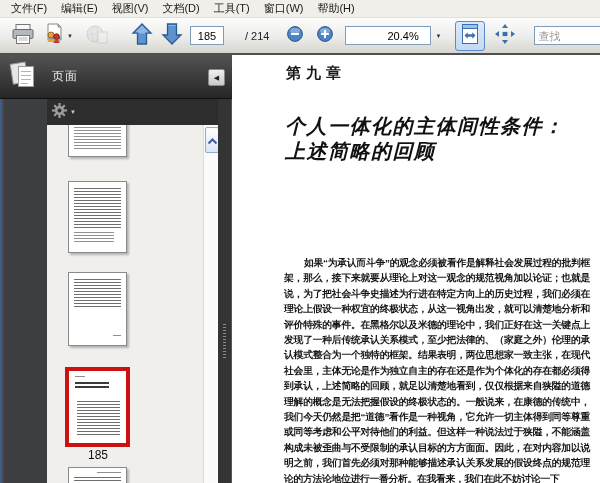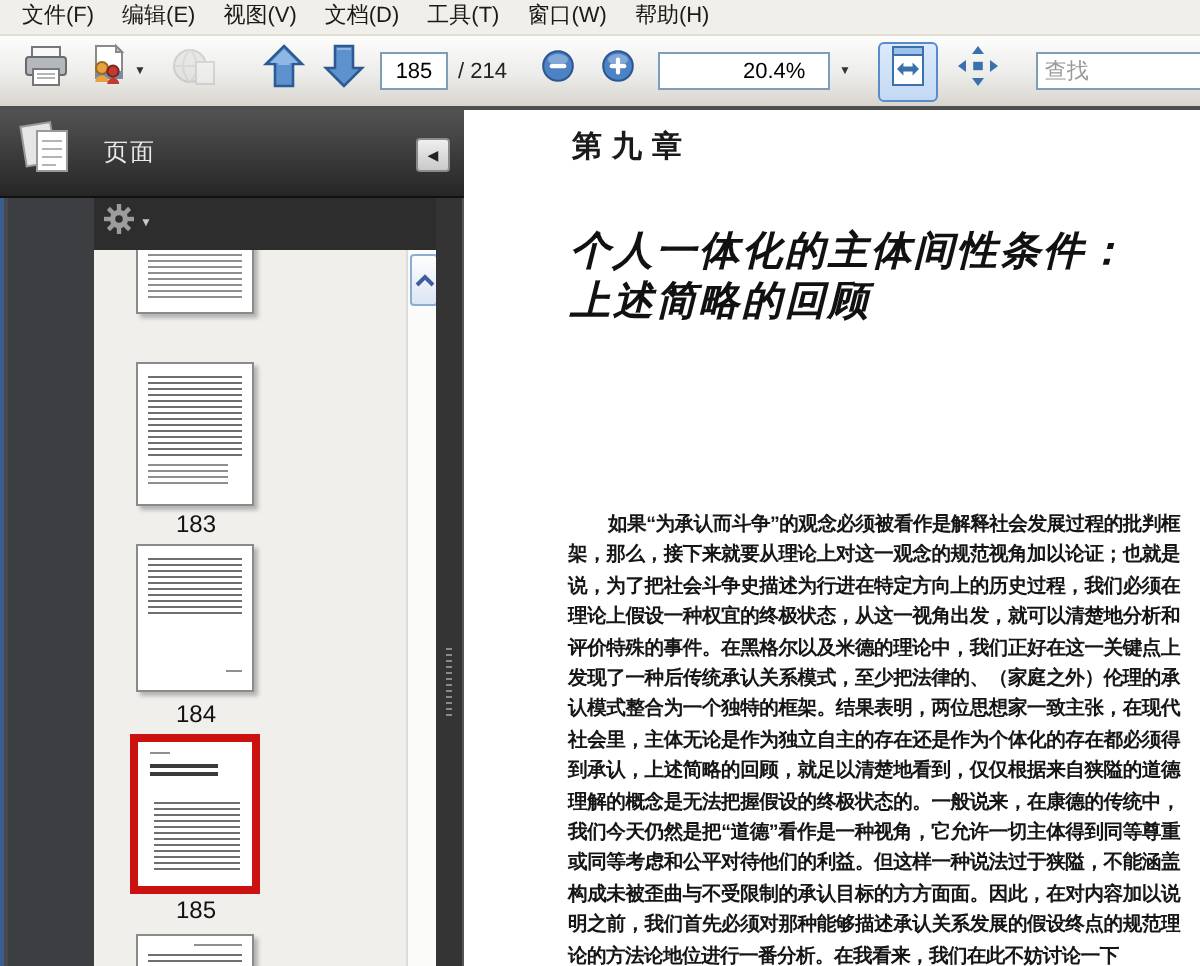--- a/index.html
+++ b/index.html
@@ -16,21 +16,21 @@
   .tb-btn{display:flex;align-items:center;justify-content:center;height:28px;min-width:26px;border:1px solid transparent;border-radius:3px;background:transparent;padding:0 1px;cursor:pointer;}
   .tb-btn.disabled{opacity:.45;filter:grayscale(1);cursor:default;}
   .tb-btn.active{background:linear-gradient(#dceafc,#c3d9f3);border:1px solid #5a8ac9;}
   .sep{width:1px;height:24px;background:#aaa69e;margin:0 5px;}
   .dd-arrow{font-size:6px;color:#333;margin-left:2px;line-height:1;}
   .tb-input{height:17px;border:1px solid #7f9db9;background:#fff;font-size:11px;font-family:"Liberation Sans",sans-serif;padding:0 3px;box-sizing:content-box;}
   #page-input{width:26px;text-align:center;margin-left:3px;}
   #zoom-input{width:40px;margin-left:5px;padding-left:41px;}
   #find-input{width:88px;margin-left:3px;color:#333;}
   #find-input::placeholder{color:#999;}
-  .page-total{font-size:11px;color:#222;margin-left:5px;white-space:nowrap;}
+  .page-total{font-size:11px;color:#222;margin-left:21px;white-space:nowrap;}
 
   
   .content{display:flex;height:428px;}
 
   
   .panel{position:relative;width:232px;height:428px;background:#3e4043;flex:none;}
   .panel-header{position:absolute;left:0;top:0;width:232px;height:44px;background:linear-gradient(180deg,#535353,#262626);display:flex;align-items:center;box-sizing:border-box;border-bottom:1px solid #111;}
   .panel-title{color:#e9e9e9;font-size:12px;margin-left:14px;letter-spacing:1px;}
   .collapse-btn{position:absolute;right:7px;top:14px;width:15px;height:15px;background:linear-gradient(#efefef,#c9c9c9);border:1px solid #8a8a8a;border-radius:2px;font-size:7px;color:#222;display:flex;align-items:center;justify-content:center;cursor:pointer;}
   .pages-tab{margin-left:8px;display:flex;align-items:center;cursor:pointer;}
@@ -221,27 +221,25 @@
 
       <div class="thumb-viewport">
         <div class="thumb" style="top:-36px;height:68px;">
           <div class="mini" style="left:5px;top:10px;width:47px;height:50px;"></div>
         </div>
 
         <div class="thumb" style="top:56px;height:72px;">
           <div class="mini dark" style="left:5px;top:6px;width:47px;height:40px;"></div>
           <div class="mini" style="left:5px;top:50px;width:40px;height:12px;"></div>
         </div>
-        <div class="thumb-label" style="top:130px;">183</div>
 
         <div class="thumb" style="top:147px;height:74px;">
           <div class="mini dark" style="left:5px;top:6px;width:47px;height:30px;"></div>
           <div class="mini" style="left:44px;top:62px;width:8px;height:3px;"></div>
         </div>
-        <div class="thumb-label" style="top:225px;">184</div>
 
         <div class="thumb selected" style="top:245px;height:74px;">
           <div class="mini" style="left:6px;top:5px;width:10px;height:3px;"></div>
           <div class="mini bold" style="left:6px;top:11px;width:34px;height:8px;"></div>
           <div class="mini dark" style="left:8px;top:30px;width:43px;height:36px;"></div>
         </div>
         <div class="thumb-label" style="top:323px;">185</div>
 
         <div class="thumb" style="top:342px;height:70px;">
           <div class="mini" style="left:28px;top:4px;width:24px;height:3px;"></div>

